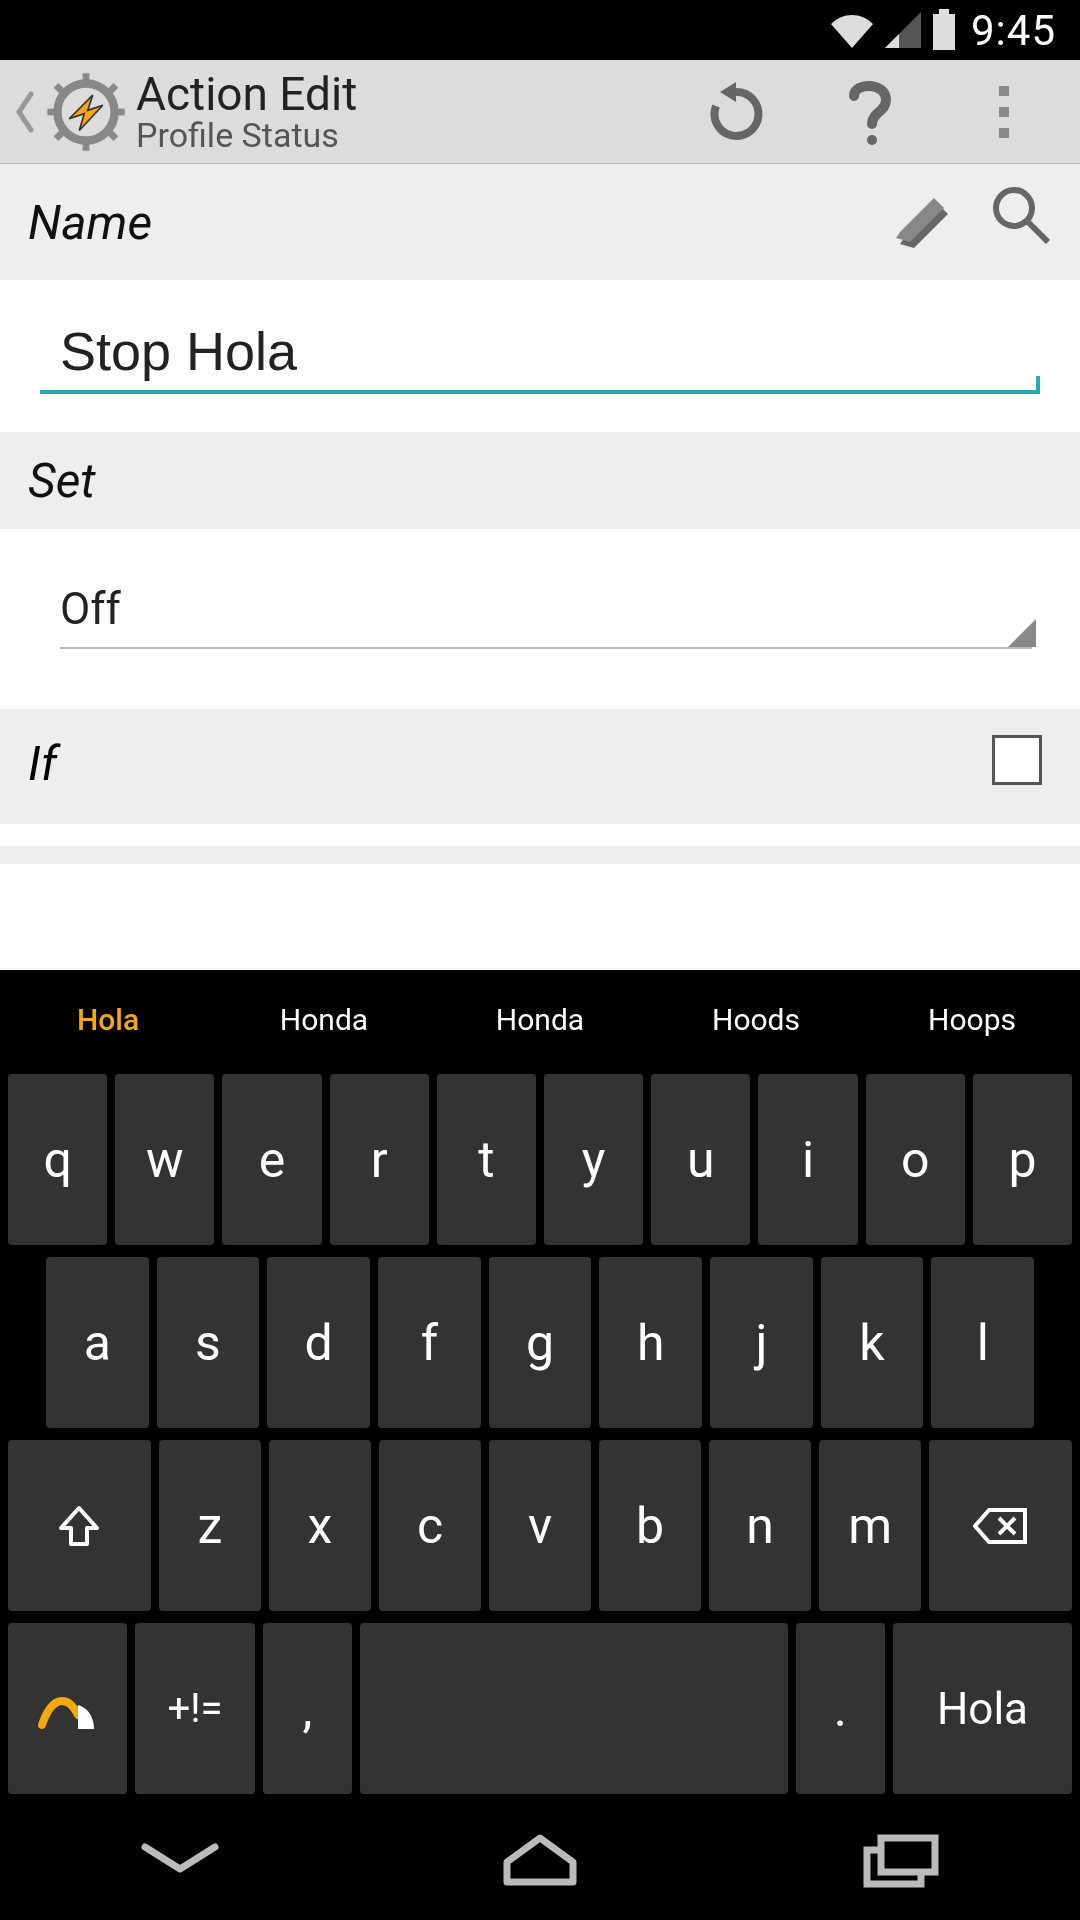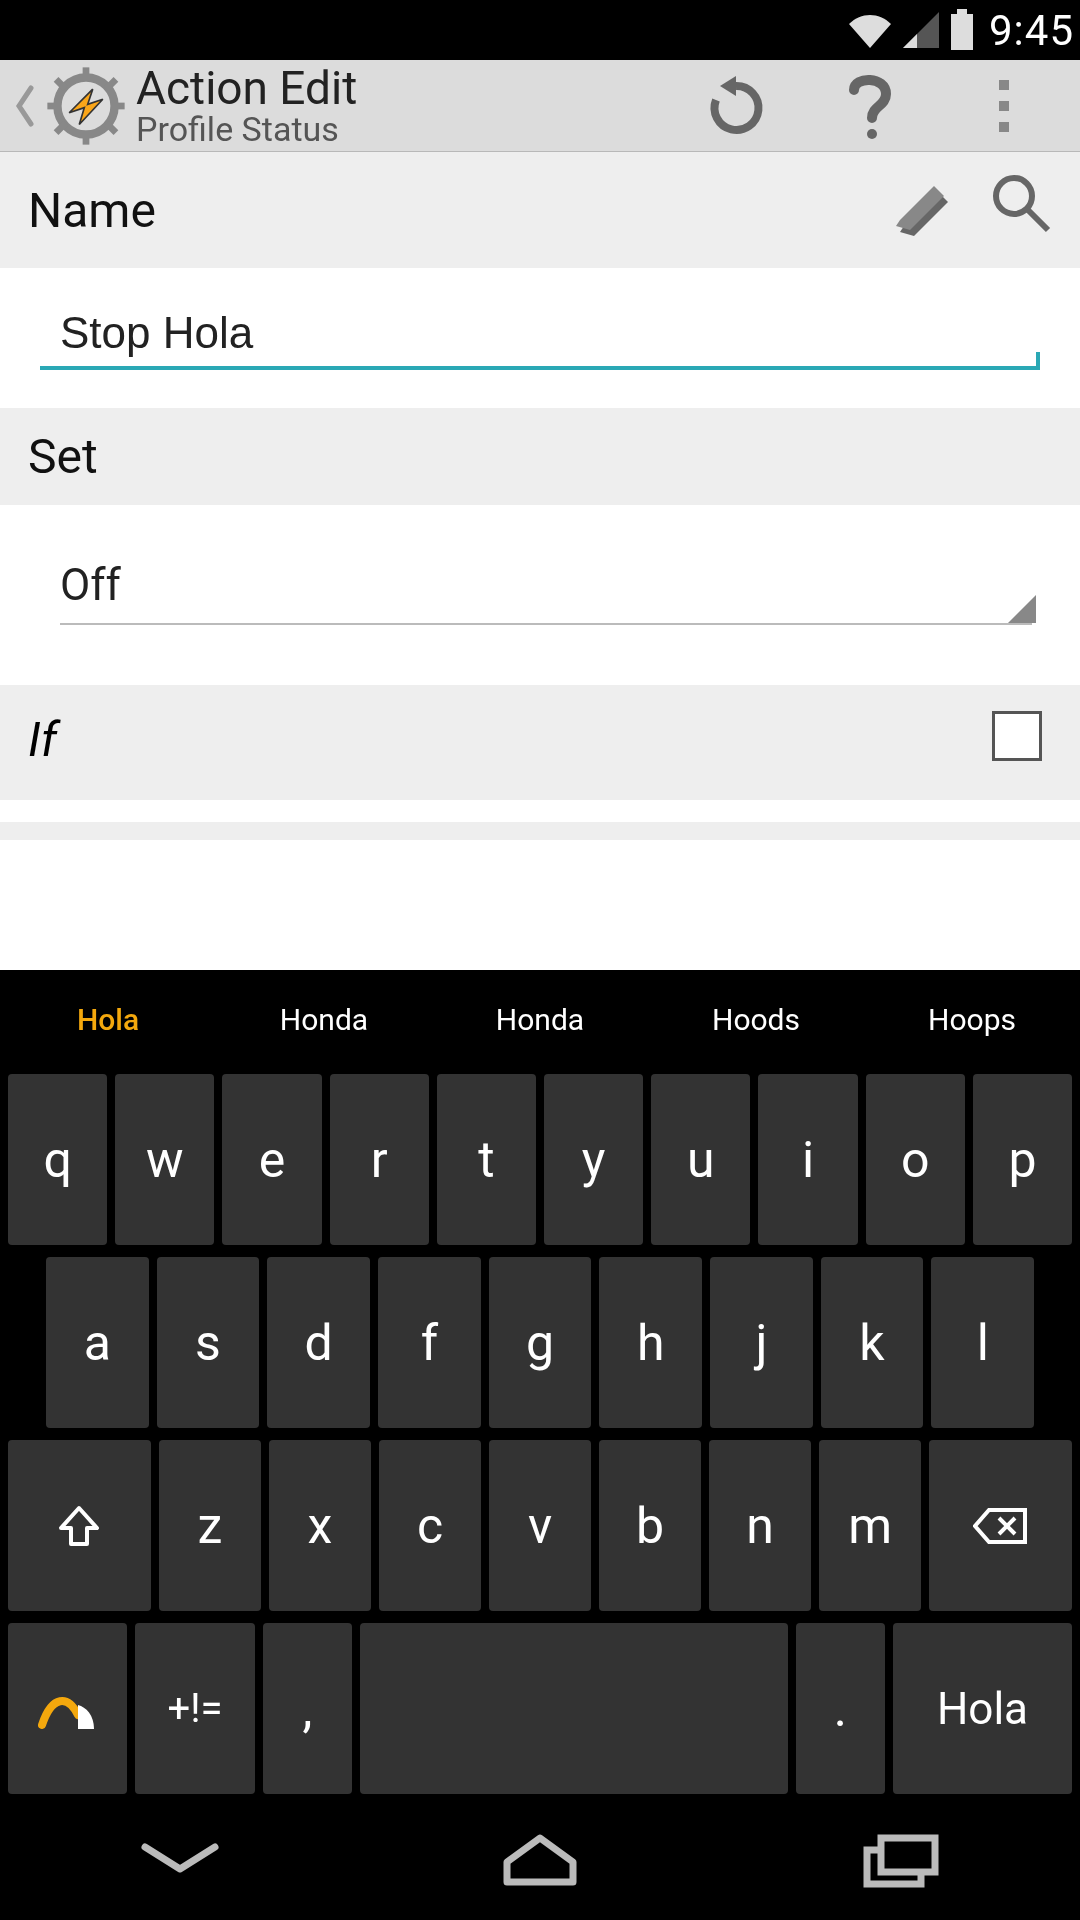--- a/index.html
+++ b/index.html
@@ -6,31 +6,31 @@
 html, body { width: 1080px; height: 1920px; font-family: "Roboto", "Helvetica Neue", Arial, sans-serif; background: #fff; overflow: hidden; }
 
 
 .status-bar {
   height: 60px;
   background: #000;
   color: #fff;
   display: flex;
   align-items: center;
   justify-content: flex-end;
-  padding-right: 6px;
+  padding-right: 24px;
   font-size: 42px;
   gap: 14px;
   letter-spacing: 1px;
 }
 .status-icons { display: flex; align-items: center; gap: 8px; }
 .status-icons svg { display: block; }
 
 
 .action-bar {
-  height: 92px;
+  height: 104px;
   background: #dcdcdc;
   border-bottom: 1px solid #b8b8b8;
   display: flex;
   align-items: center;
   padding: 0 4px 0 6px;
 }
 .back-caret {
   width: 36px;
   display: flex;
   align-items: center;
@@ -47,30 +47,31 @@
 .action-spacer { flex: 1; }
 .action-icons { display: flex; align-items: center; gap: 70px; padding-right: 40px; }
 .action-icon { width: 64px; height: 64px; display: flex; align-items: center; justify-content: center; }
 
 
 .content { background: #fff; }
 .section-header {
   background: #eeeeee;
   padding: 20px 28px;
   font-size: 48px;
+  font-style: italic;
   color: #111;
   display: flex;
   align-items: center;
 }
 .section-header .hdr-icons { margin-left: auto; display: flex; gap: 32px; }
 
 .field-wrap { padding: 30px 40px 0 40px; background: #fff; }
 .name-input {
   width: 100%;
-  font-size: 44px;
+  font-size: 54px;
   color: #222;
   border: none;
   border-bottom: 4px solid #2aa8b5;
   padding: 10px 10px 8px 20px;
   outline: none;
   position: relative;
 }
 .underline-wrap { position: relative; }
 .underline-wrap::before,
 .underline-wrap::after {

